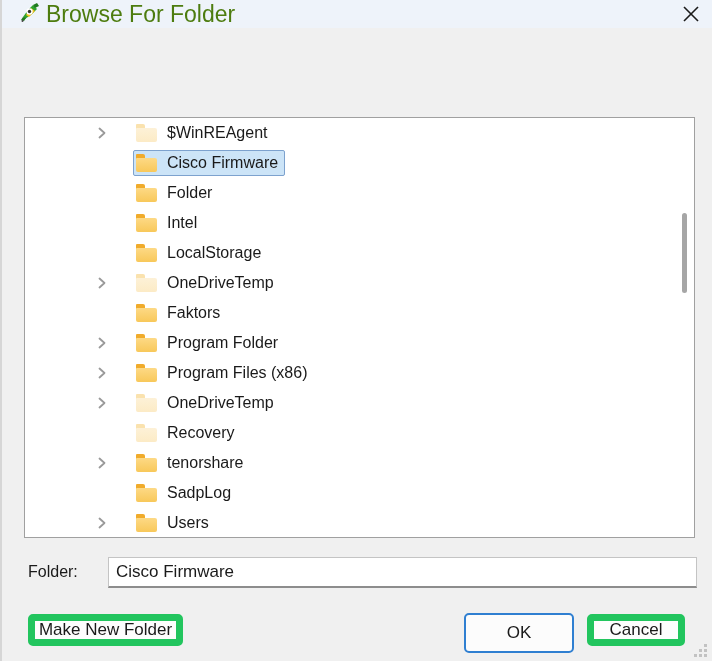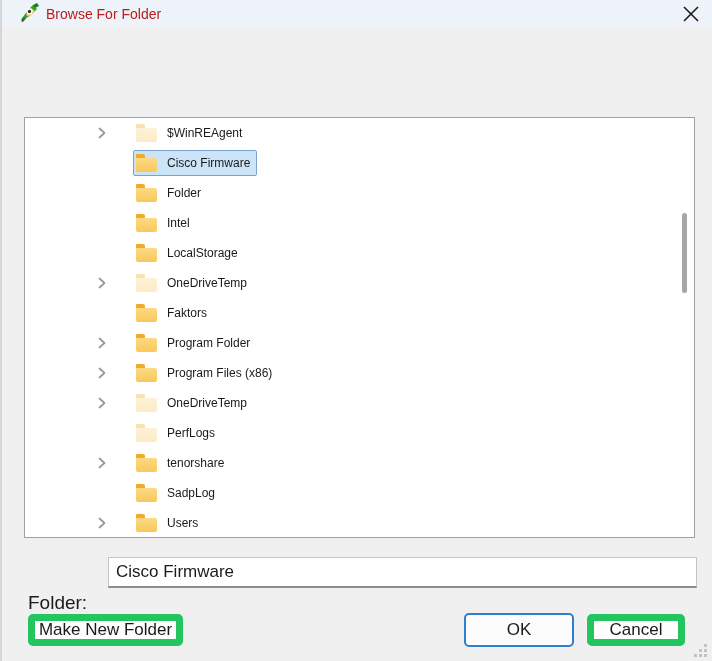--- a/index.html
+++ b/index.html
@@ -41,22 +41,22 @@
     top: 1px;
     width: 22px;
     height: 22px;
   }
   .title-text {
     position: absolute;
     left: 44px;
     top: 0px;
     height: 28px;
     line-height: 28px;
-    font-size: 14px;
-    color: #b91c1c;
+    font-size: 23px;
+    color: #4d7c0f;
     white-space: nowrap;
   }
   .close-btn {
     position: absolute;
     right: 0px;
     top: 0px;
     width: 46px;
     height: 28px;
     display: flex;
     align-items: center;
@@ -148,21 +148,21 @@
     background: linear-gradient(#fdd985, #f8c85a);
     border-radius: 1px 2px 2px 2px;
   }
   .folder-ico.pale .tab {
     background: #fae2ae;
   }
   .folder-ico.pale .body {
     background: linear-gradient(#fdf1d7, #fcebc6);
   }
   .row-text {
-    font-size: 12px;
+    font-size: 16px;
     color: #1a1a1a;
     white-space: nowrap;
     line-height: 22px;
   }
 
   
   .scrollbar {
     position: absolute;
     right: 1px;
     top: 1px;
@@ -177,22 +177,22 @@
     width: 5px;
     height: 80px;
     background: #a6a6a6;
     border-radius: 3px;
   }
 
   
   .folder-label {
     position: absolute;
     left: 26px;
-    top: 592px;
-    font-size: 19px;
+    top: 563px;
+    font-size: 16px;
     color: #1a1a1a;
   }
   .folder-input {
     position: absolute;
     left: 106px;
     top: 557px;
     width: 589px;
     height: 31px;
     box-sizing: border-box;
     background: #ffffff;
@@ -223,21 +223,21 @@
   .btn-newfolder {
     left: 26px;
     top: 614px;
     width: 155px;
     height: 32px;
   }
   .btn-ok {
     left: 462px;
     top: 613px;
     width: 110px;
-    height: 34px;
+    height: 40px;
     border: 2px solid #2f7fd1;
     background: #fcfcfc;
   }
   .btn-cancel {
     left: 585px;
     top: 614px;
     width: 98px;
     height: 32px;
   }
 
@@ -403,21 +403,21 @@
             </span>
             <span class="row-text">OneDriveTemp</span>
           </span>
         </div>
         <div class="tree-row">
           <span class="row-label-wrap">
             <span class="folder-ico pale">
               <span class="tab"></span>
               <span class="body"></span>
             </span>
-            <span class="row-text">PerfLogs</span>
+            <span class="row-text">Recovery</span>
           </span>
         </div>
         <div class="tree-row">
           <span class="chevron">
             <svg width="12" height="14" viewBox="0 0 12 14">
               <polyline points="3.5,2.5 8.5,7 3.5,11.5" fill="none" stroke="#9a9a9a" stroke-width="1.8" stroke-linecap="round" stroke-linejoin="round"></polyline>
             </svg>
           </span>
           <span class="row-label-wrap">
             <span class="folder-ico">

